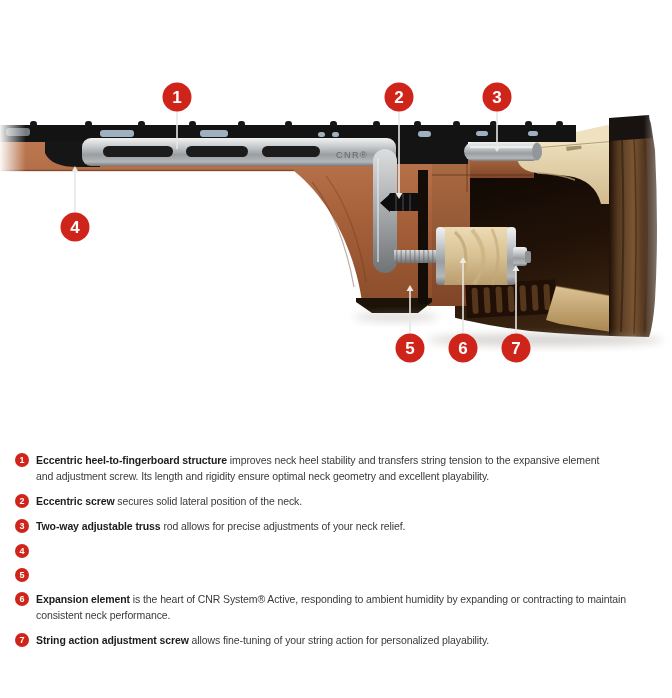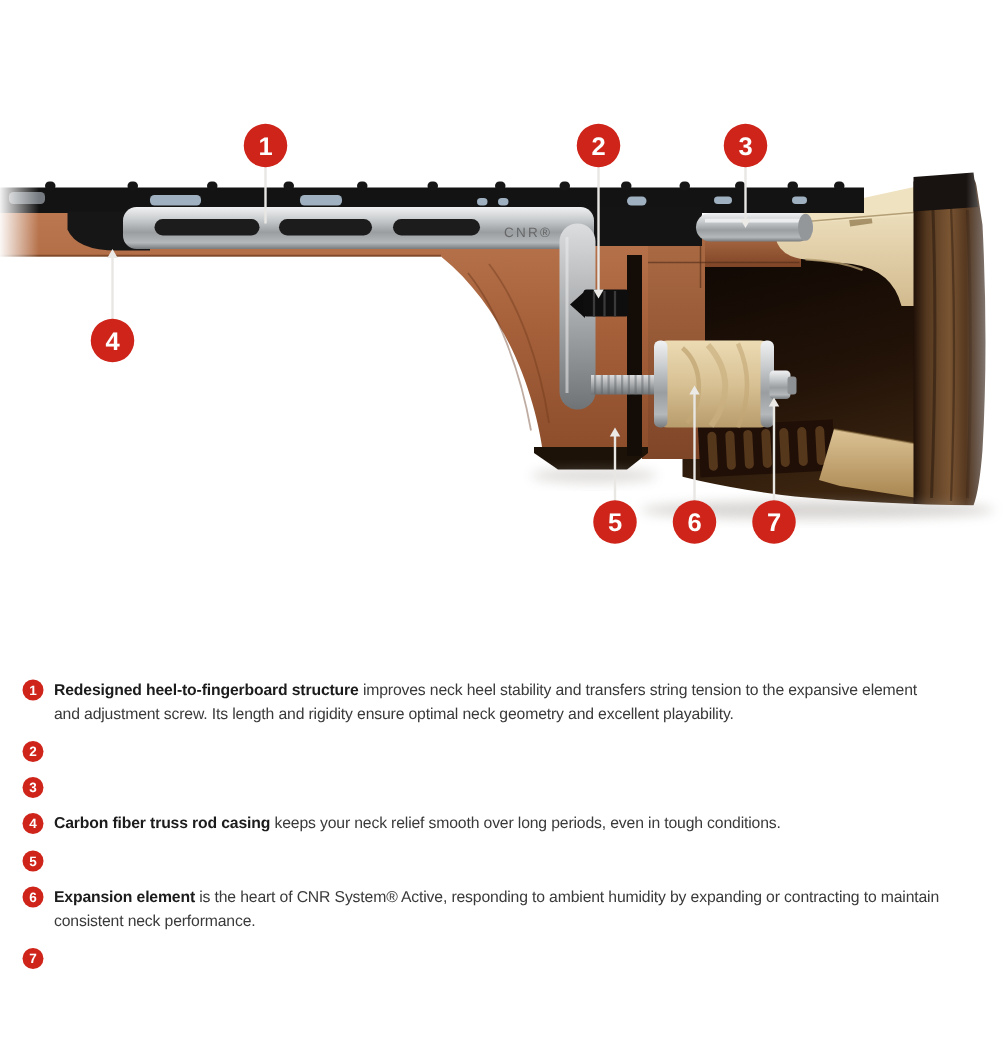--- a/index.html
+++ b/index.html
@@ -247,38 +247,40 @@
       <g>
         <circle cx="516" cy="348" r="14.5" fill="#cf241a"></circle>
         <text x="516" y="354" class="marker-num">7</text>
       </g>
     </g>
   </svg>
 
   <div class="legend">
     <div class="legend-item">
       <span class="dot">1</span>
-      <p class="txt"><b>Redesigned heel-to-fingerboard structure</b><span class="rest"> improves neck heel stability and transfers string tension to the expansive element
+      <p class="txt"><b>Eccentric heel-to-fingerboard structure</b><span class="rest"> improves neck heel stability and transfers string tension to the expansive element
 and adjustment screw. Its length and rigidity ensure optimal neck geometry and excellent playability.</span></p>
     </div>
     <div class="legend-item">
       <span class="dot">2</span>
+      <p class="txt"><b>Eccentric screw</b><span class="rest"> secures solid lateral position of the neck.</span></p>
     </div>
     <div class="legend-item">
       <span class="dot">3</span>
+      <p class="txt"><b>Two-way adjustable truss</b><span class="rest"> rod allows for precise adjustments of your neck relief.</span></p>
     </div>
     <div class="legend-item">
       <span class="dot">4</span>
-      <p class="txt"><b>Carbon fiber truss rod casing</b><span class="rest"> keeps your neck relief smooth over long periods, even in tough conditions.</span></p>
     </div>
     <div class="legend-item">
       <span class="dot">5</span>
     </div>
     <div class="legend-item">
       <span class="dot">6</span>
       <p class="txt"><b>Expansion element</b><span class="rest"> is the heart of CNR System® Active, responding to ambient humidity by expanding or contracting to maintain
 consistent neck performance.</span></p>
     </div>
     <div class="legend-item">
       <span class="dot">7</span>
+      <p class="txt"><b>String action adjustment screw</b><span class="rest"> allows fine-tuning of your string action for personalized playability.</span></p>
     </div>
   </div>
 </div>
 
 </body></html>

